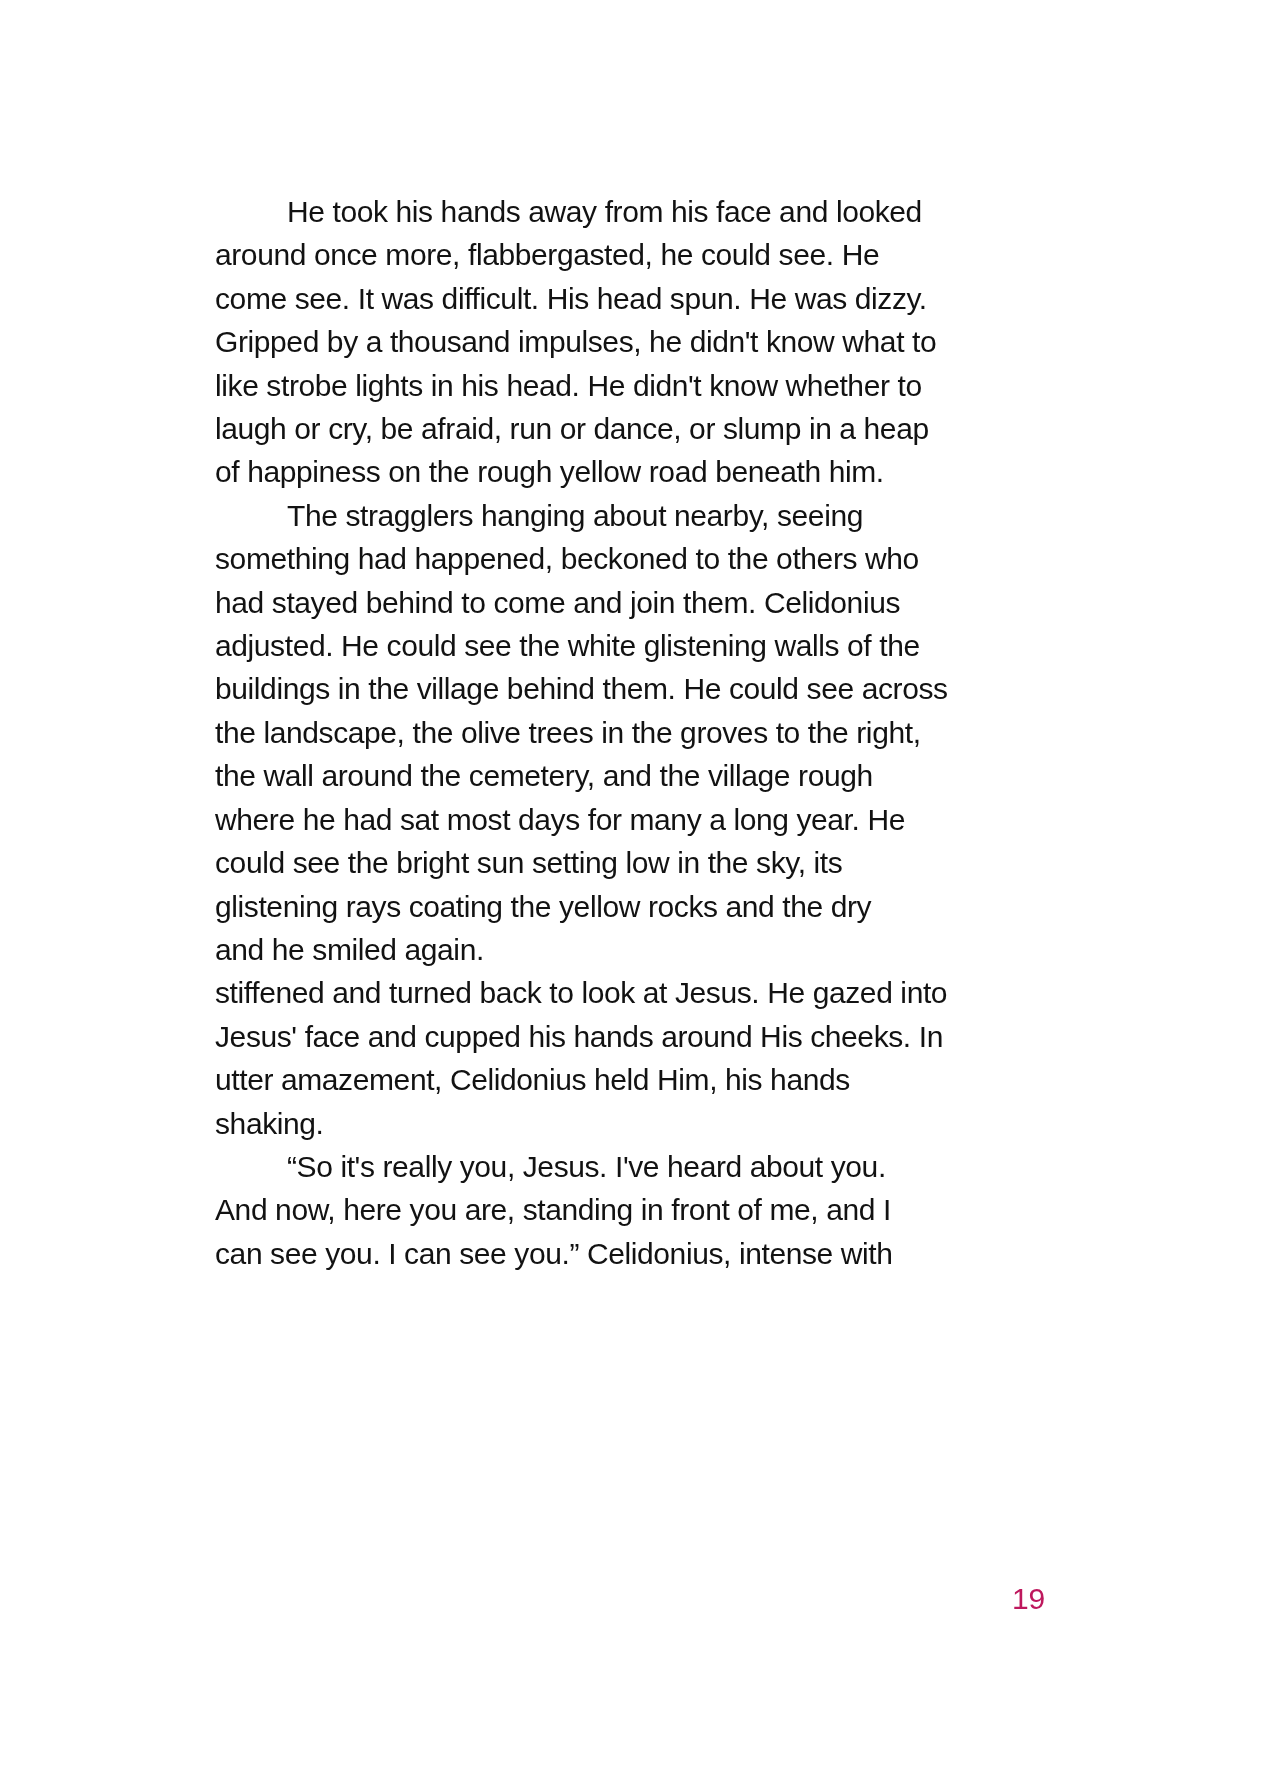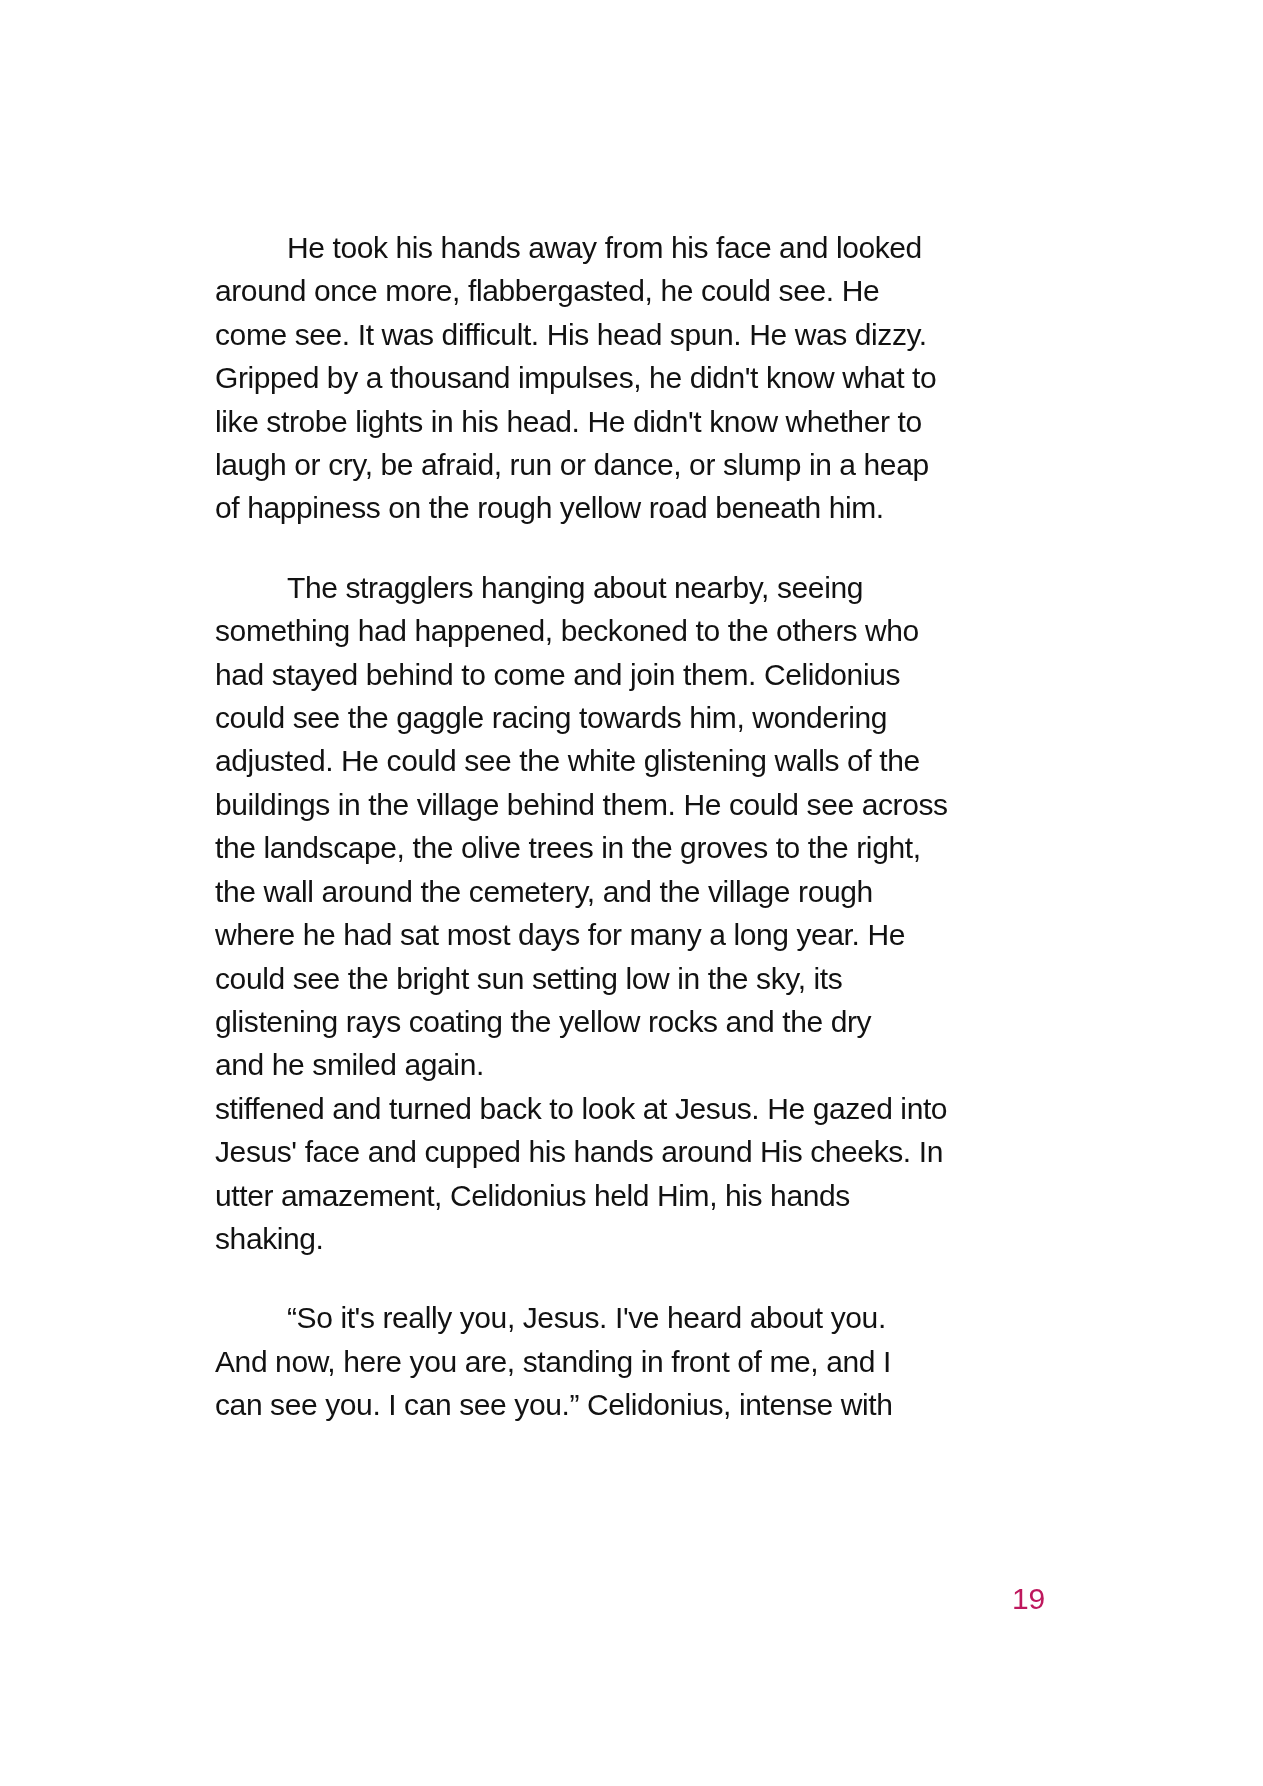--- a/index.html
+++ b/index.html
@@ -31,21 +31,20 @@
     padding: 0;
   }
   .line {
     font-size: 30px;
     line-height: 43.4px;
     letter-spacing: -0.4px;
     white-space: nowrap;
   }
   .first-line {
     padding-left: 72px;
-    margin-top: 36px;
   }
   .page-number {
     position: absolute;
     left: 215px;
     top: 1582px;
     width: 830px;
     text-align: right;
     font-size: 30px;
     letter-spacing: -0.2px;
     color: #be185d;
@@ -62,21 +61,20 @@
         <div class="line">come see. It was difficult. His head spun. He was dizzy.</div>
         <div class="line">Gripped by a thousand impulses, he didn't know what to</div>
         <div class="line">like strobe lights in his head. He didn't know whether to</div>
         <div class="line">laugh or cry, be afraid, run or dance, or slump in a heap</div>
         <div class="line">of happiness on the rough yellow road beneath him.</div>
       </div>
       <div class="paragraph">
         <div class="line first-line">The stragglers hanging about nearby, seeing</div>
         <div class="line">something had happened, beckoned to the others who</div>
         <div class="line">had stayed behind to come and join them. Celidonius</div>
-        <div class="line">could see the gaggle racing towards him, wondering</div>
         <div class="line">adjusted. He could see the white glistening walls of the</div>
         <div class="line">buildings in the village behind them. He could see across</div>
         <div class="line">the landscape, the olive trees in the groves to the right,</div>
         <div class="line">the wall around the cemetery, and the village rough</div>
         <div class="line">where he had sat most days for many a long year. He</div>
         <div class="line">could see the bright sun setting low in the sky, its</div>
         <div class="line">glistening rays coating the yellow rocks and the dry</div>
         <div class="line">and he smiled again.</div>
       </div>
       <div class="paragraph">

